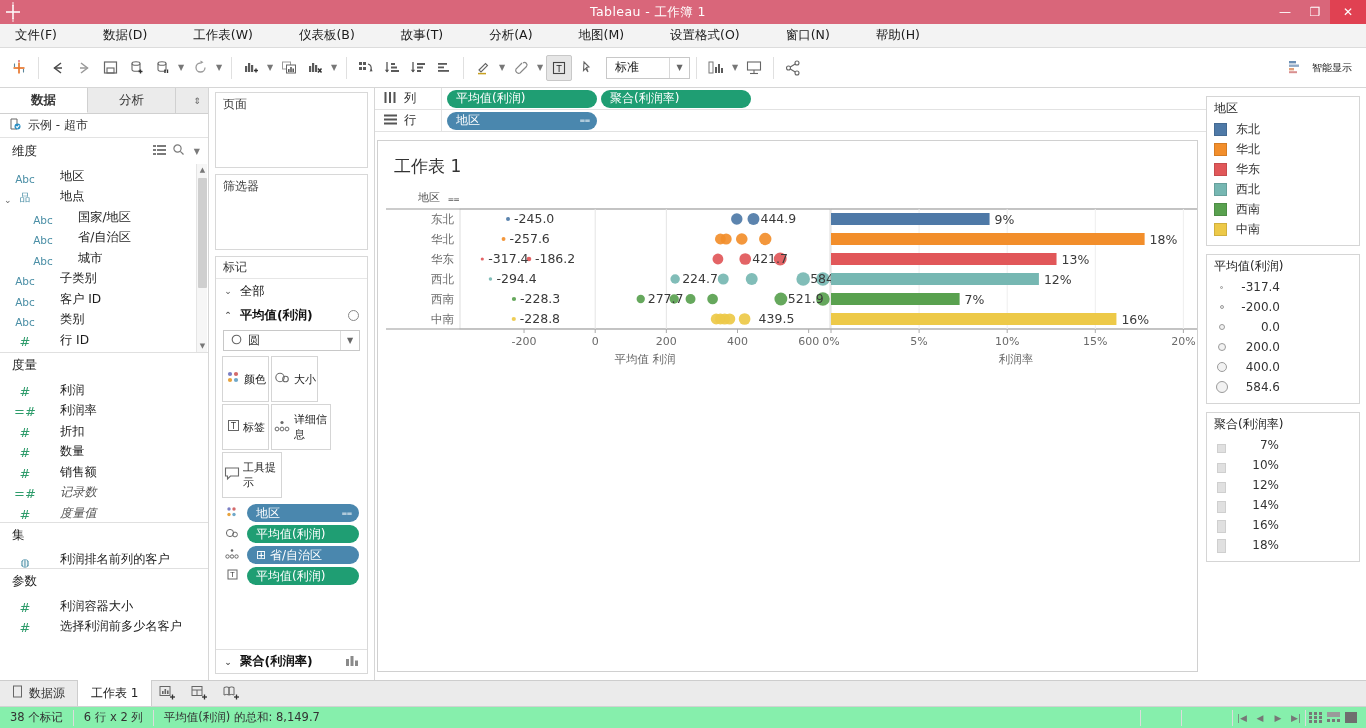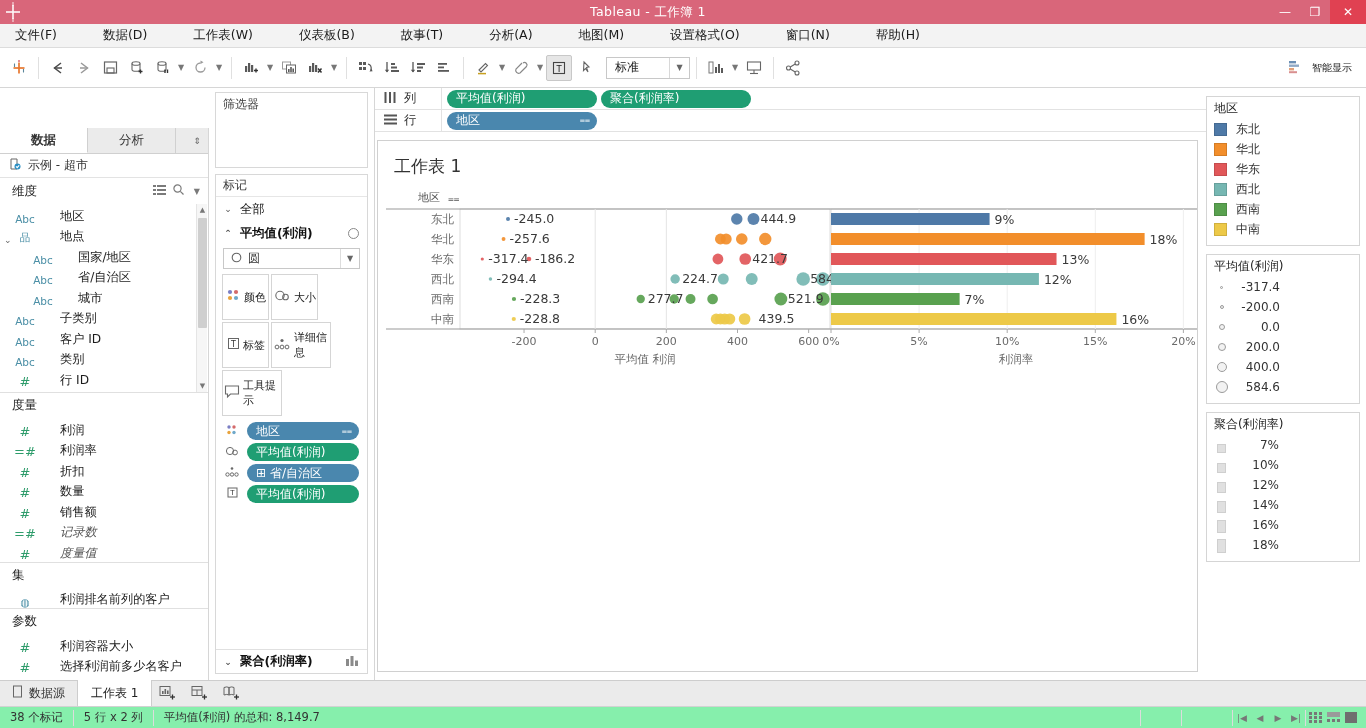--- a/index.html
+++ b/index.html
@@ -25,21 +25,21 @@
   .tb-sep{width:1px;height:22px;background:#e0e0e0;margin:0 6px;}
   .tbtn{width:26px;height:26px;display:flex;align-items:center;justify-content:center;color:#4a4a4a;border-radius:2px;}
   .tbtn.sel{background:#e6e6e6;border:1px solid #c8c8c8;}
   .caret{width:12px;height:26px;display:flex;align-items:center;justify-content:center;color:#777;font-size:8px;}
   .fitsel{margin-left:8px;height:22px;width:84px;border:1px solid #c8c8c8;background:#fff;display:flex;align-items:center;font-size:12px;padding-left:8px;color:#222;position:relative;}
   .fitsel .fcaret{position:absolute;right:0;top:0;width:20px;height:20px;border-left:1px solid #d8d8d8;display:flex;align-items:center;justify-content:center;font-size:8px;color:#666;}
   #showme{margin-left:auto;display:flex;align-items:center;gap:6px;padding:3px 8px;font-size:10px;color:#222;}
   
   #main{display:flex;height:calc(728px - 24px - 24px - 40px - 48px);}
   
-  #leftpane{width:209px;border-right:1px solid #d6d6d6;background:#fff;display:flex;flex-direction:column;margin-top:40px;}
+  #leftpane{width:209px;border-right:1px solid #d6d6d6;background:#fff;display:flex;flex-direction:column;}
   .ptabs{display:flex;height:26px;border-bottom:1px solid #d0d0d0;background:#ebebeb;}
   .ptab{flex:0 0 auto;width:88px;display:flex;align-items:center;justify-content:center;font-size:12.5px;color:#333;border-right:1px solid #d0d0d0;}
   .ptab.active{background:#fff;font-weight:bold;border-bottom:1px solid #fff;}
   .ptab-sp{flex:1;}
   .ptab-caret{width:22px;display:flex;align-items:center;justify-content:center;color:#666;font-size:9px;}
   .dsrow{height:24px;display:flex;align-items:center;gap:6px;padding-left:8px;border-bottom:1px solid #e3e3e3;font-size:12px;}
   .sec-hd{height:26px;display:flex;align-items:center;padding-left:12px;font-size:12.5px;color:#222;position:relative;}
   .sec-hd .sec-icons{position:absolute;right:4px;display:flex;align-items:center;gap:5px;color:#7a7a7a;}
   .fieldlist{flex:0 0 auto;overflow:hidden;position:relative;}
   .fld{height:20.5px;display:flex;align-items:flex-end;font-size:12.2px;color:#1b1b1b;padding-left:14px;gap:24px;white-space:nowrap;}
@@ -516,20 +516,24 @@
           <span>利润容器大小</span>
         </div>
         <div class="fld" style="position: relative;">
           <span class="ic num">#</span>
           <span>选择利润前多少名客户</span>
         </div>
       </div>
   </div>
 
   <div id="cards">
+    <div class="card">
+      <div class="card-hd">页面</div>
+      <div class="shelf-empty"></div>
+    </div>
     <div class="card">
       <div class="card-hd">筛选器</div>
       <div class="shelf-empty"></div>
     </div>
 
     <div class="card" style="flex:1;display:flex;flex-direction:column;">
       <div class="marks-hd">标记</div>
 
       <div class="mk-row">
         <span class="chev">⌄</span>
@@ -985,21 +989,21 @@
           <line x1="11" y1="12" x2="16" y2="12"></line>
           <line x1="13.5" y1="9.5" x2="13.5" y2="14.5"></line>
         </g>
       </svg>
   </div>
 </div>
 
 <div id="statusbar">
   <div class="st">38 个标记</div>
   <div class="gsep"></div>
-  <div class="st">5 行 x 2 列</div>
+  <div class="st">6 行 x 2 列</div>
   <div class="gsep"></div>
   <div class="st">平均值(利润) 的总和: 8,149.7</div>
   <div class="right">
     <div class="gsep"></div>
       <div style="width:40px;"></div>
     <div class="gsep"></div>
       <div style="width:50px;"></div>
     <div class="gsep"></div>
     <div class="navbtn">|◀</div>
     <div class="navbtn">◀</div>

